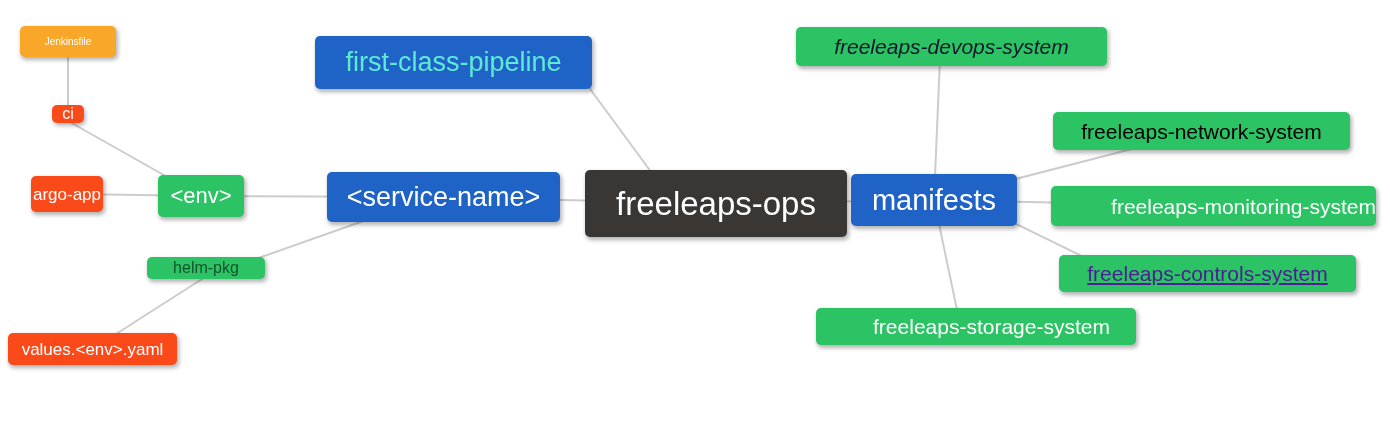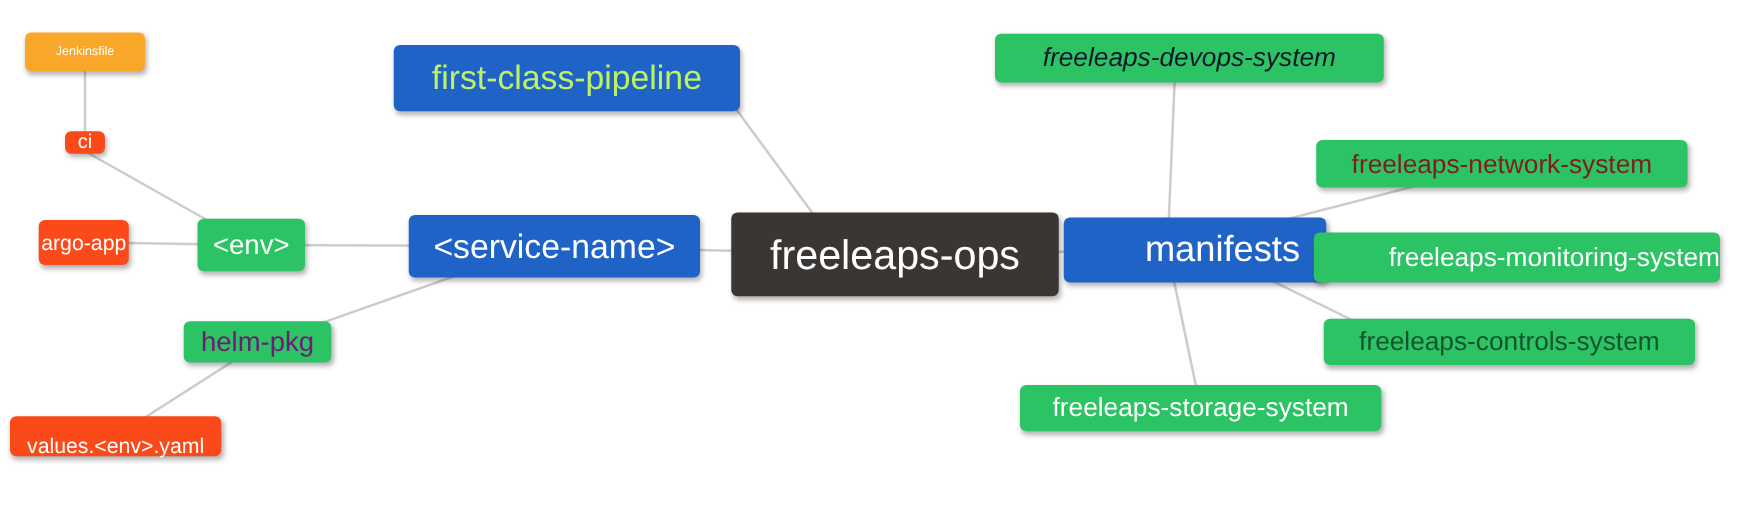--- a/index.html
+++ b/index.html
@@ -49,56 +49,56 @@
       <line x1="934" y1="200" x2="940.5" y2="46.5" stroke="#cecccb" stroke-width="2"></line>
       <line x1="934" y1="200" x2="1201.5" y2="131" stroke="#cecccb" stroke-width="2"></line>
       <line x1="934" y1="200" x2="1213.5" y2="206" stroke="#cecccb" stroke-width="2"></line>
       <line x1="1000" y1="216" x2="1098" y2="264" stroke="#cecccb" stroke-width="2"></line>
       <line x1="934" y1="200" x2="960.5" y2="326.5" stroke="#cecccb" stroke-width="2"></line>
     </svg>
   <div id="nodes">
       <div class="node" style="left: 585px; top: 170px; width: 262px; height: 67px; font-size: 33px; background: rgb(58, 54, 51); color: rgb(255, 255, 255); align-items: center;">
         <span class="label">freeleaps-ops</span>
       </div>
-      <div class="node" style="left: 315px; top: 36px; width: 277px; height: 53px; font-size: 27px; background: rgb(32, 99, 198); color: #bef264;">
+      <div class="node" style="left: 315px; top: 36px; width: 277px; height: 53px; font-size: 27px; background: rgb(32, 99, 198); color: #5eead4;">
         <span class="label">first-class-pipeline</span>
       </div>
       <div class="node" style="left: 315px; top: 172px; width: 233px; height: 50px; font-size: 27px; background: rgb(32, 99, 198); color: rgb(255, 255, 255); margin-left: 12px;">
         <span class="label">&lt;service-name&gt;</span>
       </div>
-      <div class="node" style="left: 851px; top: 174px; width: 166px; height: 52px; font-size: 29px; background: rgb(32, 99, 198); color: rgb(255, 255, 255); padding-left: 44px;">
+      <div class="node" style="left: 851px; top: 174px; width: 166px; height: 52px; font-size: 29px; background: rgb(32, 99, 198); color: rgb(255, 255, 255);">
         <span class="label">manifests</span>
       </div>
       <div class="node" style="left: 158px; top: 175px; width: 86px; height: 42px; font-size: 22px; background: rgb(43, 195, 100); color: rgb(255, 255, 255); text-align: right;">
         <span class="label">&lt;env&gt;</span>
       </div>
-      <div class="node" style="left: 147px; top: 257px; width: 118px; height: 33px; font-size: 22px; background: rgb(43, 195, 100); color: #701a75;">
+      <div class="node" style="left: 147px; top: 257px; width: 118px; height: 22px; font-size: 16px; background: rgb(43, 195, 100); color: #14532d;">
         <span class="label">helm-pkg</span>
       </div>
       <div class="node" style="left: 796px; top: 27px; width: 311px; height: 39px; font-size: 21px; background: rgb(43, 195, 100); color: #0f172a; font-style: italic;">
         <span class="label">freeleaps-devops-system</span>
       </div>
-      <div class="node" style="left: 1053px; top: 112px; width: 297px; height: 38px; font-size: 21px; background: rgb(43, 195, 100); color: #7f1d1d;">
+      <div class="node" style="left: 1053px; top: 112px; width: 297px; height: 38px; font-size: 21px; background: rgb(43, 195, 100); color: #000000;">
         <span class="label">freeleaps-network-system</span>
       </div>
       <div class="node" style="left: 1051px; top: 186px; width: 325px; height: 40px; font-size: 21px; background: rgb(43, 195, 100); color: rgb(255, 255, 255); justify-content: flex-end;">
         <span class="label">freeleaps-monitoring-system</span>
       </div>
-      <div class="node" style="left: 1059px; top: 255px; width: 297px; height: 37px; font-size: 21px; background: rgb(43, 195, 100); color: #14532d;">
+      <div class="node" style="left: 1059px; top: 255px; width: 297px; height: 37px; font-size: 21px; background: rgb(43, 195, 100); color: #4c1d95; text-decoration: underline;">
         <span class="label">freeleaps-controls-system</span>
       </div>
-      <div class="node" style="left: 816px; top: 308px; width: 289px; height: 37px; font-size: 21px; background: rgb(43, 195, 100); color: rgb(255, 255, 255);">
+      <div class="node" style="left: 816px; top: 308px; width: 289px; height: 37px; font-size: 21px; background: rgb(43, 195, 100); color: rgb(255, 255, 255); padding-left: 31px;">
         <span class="label">freeleaps-storage-system</span>
       </div>
       <div class="node" style="left: 52px; top: 105px; width: 32px; height: 18px; font-size: 16px; background: rgb(251, 74, 26); color: rgb(255, 255, 255);">
         <span class="label">ci</span>
       </div>
       <div class="node" style="left: 31px; top: 176px; width: 72px; height: 36px; font-size: 17px; background: rgb(251, 74, 26); color: rgb(255, 255, 255);">
         <span class="label">argo-app</span>
       </div>
-      <div class="node" style="left: 8px; top: 333px; width: 169px; height: 32px; font-size: 17px; background: rgb(251, 74, 26); color: rgb(255, 255, 255); align-items: flex-end;">
+      <div class="node" style="left: 8px; top: 333px; width: 169px; height: 32px; font-size: 17px; background: rgb(251, 74, 26); color: rgb(255, 255, 255);">
         <span class="label">values.&lt;env&gt;.yaml</span>
       </div>
       <div class="node" style="left: 20px; top: 26px; width: 96px; height: 31px; font-size: 10px; background: rgb(249, 167, 40); color: rgb(255, 255, 255);">
         <span class="label">Jenkinsfile</span>
       </div>
     </div>
 </div>
 
 </body></html>

